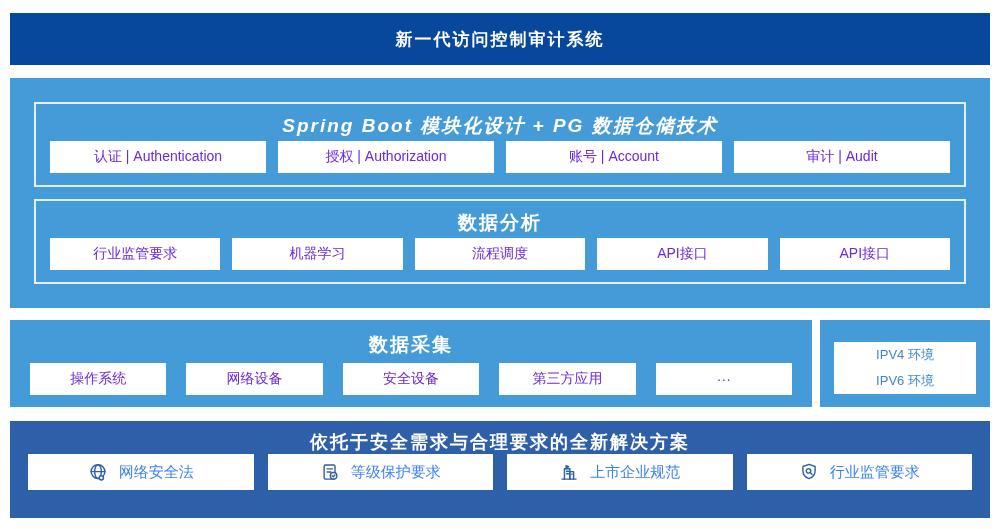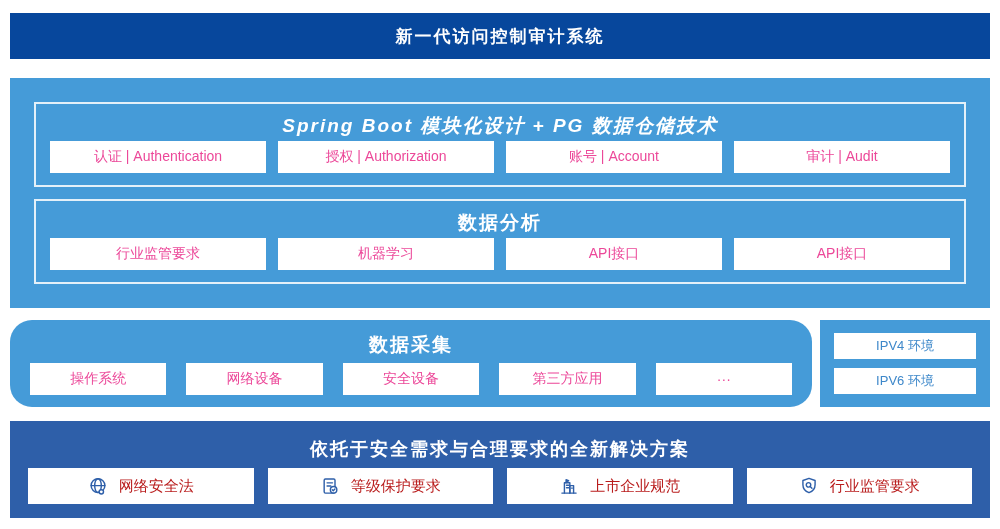--- a/index.html
+++ b/index.html
@@ -5,21 +5,21 @@
   html,body{margin:0;padding:0;background:#ffffff;}
   body{
     width:1000px;height:529px;position:relative;overflow:hidden;
     font-family:"Liberation Sans","DejaVu Sans",sans-serif;
     -webkit-font-smoothing:antialiased;
   }
   .frame{position:absolute;left:10px;right:10px;}
 
   
   .top-banner{
-    top:13px;height:46px;background:#07479c;
+    top:13px;height:52px;background:#07479c;
     display:flex;align-items:center;justify-content:center;
   }
   .top-banner .title{
     color:#fff;font-size:17px;font-weight:bold;letter-spacing:2px;
   }
 
   
   .platform{
     top:78px;height:230px;background:#459bd8;
     box-sizing:border-box;padding:24px;
@@ -33,56 +33,56 @@
   }
   .inner-title{
     color:#fff;font-size:19px;font-weight:bold;letter-spacing:2px;
     text-align:center;flex:1;display:flex;align-items:center;justify-content:center;
   }
   .inner-title.italic{font-style:italic;}
   .pill-row{display:flex;gap:12px;}
   .pill{
     background:#fff;height:32px;flex:1;
     display:flex;align-items:center;justify-content:center;
-    color:#ec4899;font-size:14px;white-space:nowrap;
+    color:#6d28d9;font-size:14px;white-space:nowrap;
   }
 
   
   .collection{
     top:320px;height:87px;left:10px;right:190px;background:#459bd8;
     box-sizing:border-box;padding:6px 20px 12px;
     display:flex;flex-direction:column;
   }
   .collection .inner-title{flex:1;}
   .env-panel{
     top:320px;height:87px;left:820px;right:10px;background:#459bd8;
     box-sizing:border-box;padding:13px 14px;
-    display:flex;flex-direction:column;justify-content:space-between;
+    display:flex;flex-direction:column;justify-content:flex-end;
   }
   .env-pill{
     background:#fff;height:26px;
     display:flex;align-items:center;justify-content:center;
     color:#3e88ca;font-size:13px;
   }
 
   
   .solution{
     top:421px;height:97px;background:#2e5fa9;
-    box-sizing:border-box;padding:8px 18px 14px;
+    box-sizing:border-box;padding:8px 18px 28px;
     display:flex;flex-direction:column;
   }
   .solution-title{
     color:#fff;font-size:18px;font-weight:bold;letter-spacing:2px;
     text-align:center;flex:1;display:flex;align-items:center;justify-content:center;
   }
   .solution-row{display:flex;gap:14px;}
   .solution-pill{
     background:#fff;height:36px;flex:1;
     display:flex;align-items:center;justify-content:center;gap:11px;
-    color:#b91c1c;font-size:15px;white-space:nowrap;
+    color:#3b82f6;font-size:15px;white-space:nowrap;
   }
   .solution-pill svg{display:block;}
 </style>
 </head>
 <body>
 
 <div class="frame top-banner">
   <div class="title">新一代访问控制审计系统</div>
 </div>
 
@@ -96,28 +96,29 @@
       <div class="pill">账号 | Account</div>
       <div class="pill">审计 | Audit</div>
     </div>
   </div>
 
   <div class="inner-box">
     <div class="inner-title">数据分析</div>
     <div class="pill-row">
       <div class="pill">行业监管要求</div>
       <div class="pill">机器学习</div>
+      <div class="pill">流程调度</div>
       <div class="pill">API接口</div>
       <div class="pill">API接口</div>
     </div>
   </div>
 
 </div>
 
-<div class="frame collection" style="right:188px;border-radius:22px;">
+<div class="frame collection" style="right:188px;">
   <div class="inner-title">数据采集</div>
   <div class="pill-row" style="gap:20px;">
     <div class="pill">操作系统</div>
     <div class="pill">网络设备</div>
     <div class="pill">安全设备</div>
     <div class="pill">第三方应用</div>
     <div class="pill">···</div>
   </div>
 </div>
 

